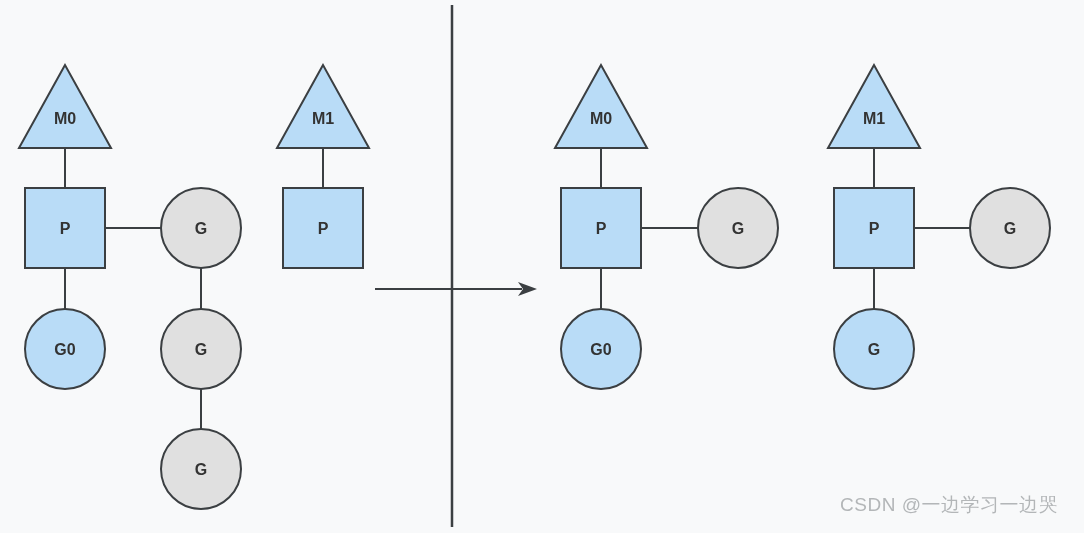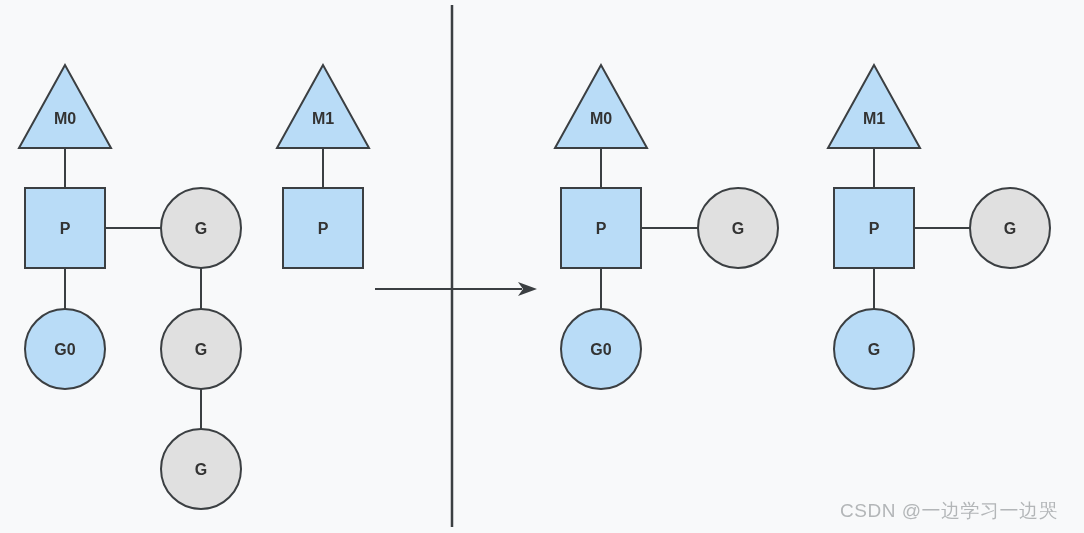--- a/index.html
+++ b/index.html
@@ -10,21 +10,21 @@
     overflow: hidden;
   }
   .stage {
     position: relative;
     width: 1064px; height: 533px;
   }
   svg { display: block; }
   .watermark {
     position: absolute;
     right: 6px;
-    bottom: 9px;
+    bottom: 15px;
     font-size: 19px;
     color: #b3b6b8;
     letter-spacing: 0.5px;
     user-select: none;
     white-space: nowrap;
   }
 </style>
 </head>
 <body>
 

